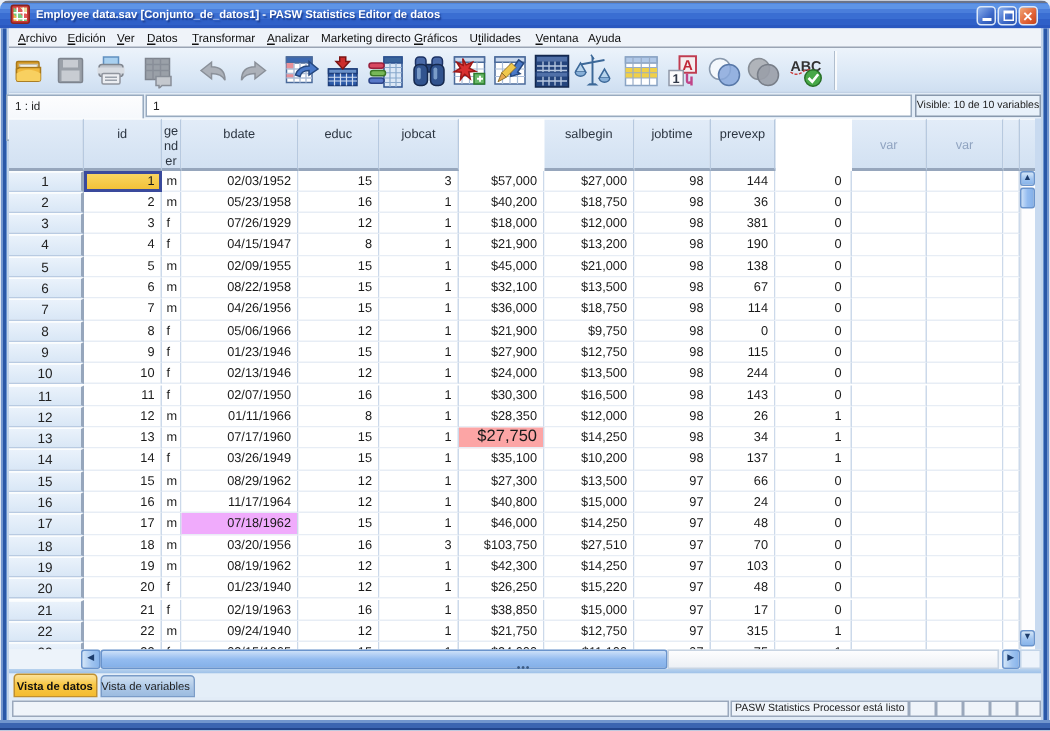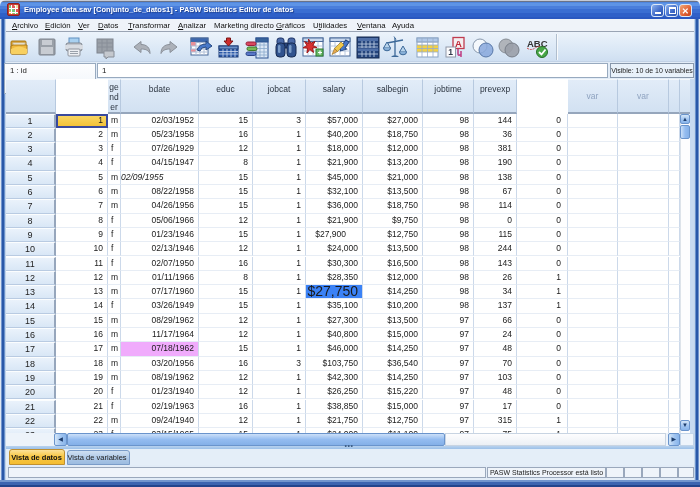--- a/index.html
+++ b/index.html
@@ -160,34 +160,34 @@
       <path d="M2 12 q4 3 8 0 q4 -3 8 0" stroke="#cc4444" fill="none" stroke-dasharray="2 1"></path>
       <circle cx="17" cy="16" r="5.5" fill="#48a848" stroke="#287028"></circle>
       <path d="M14 16 L16.5 18.5 L20.5 13.5" stroke="#fff" stroke-width="1.8" fill="none"></path>
     </svg></div>
 <div style="left:6px;top:62px;width:688px;height:17px;background:#e2ecf7;"></div>
 <div style="left:4px;top:63px;width:92px;height:31px;background:linear-gradient(#fdfdfe,#eef4fa);border:1px solid #98aabf;font-size:7.8px;color:#222;line-height:13px;padding-left:5px;">1 : id</div>
 <div style="left:97px;top:63px;width:511px;height:15px;background:#fff;border:1px solid #98aabf;font-size:8px;color:#222;line-height:13px;padding-left:4px;">1</div>
 <div style="left:610px;top:63px;width:84px;height:15px;background:#e8f1fa;border:1px solid #8898ac;font-size:7px;color:#222;line-height:13px;text-align:center;overflow:hidden;">Visible: 10 de 10 variables</div>
 <div style="left:6px;top:79px;width:674px;height:354px;overflow:hidden;background:#fff">
     <div style="left:0px;top:0px;width:50px;height:34.5px;background:linear-gradient(#e2ecf8,#d2e1f2);border-right:1px solid #b7c9df;border-bottom:2px solid #96a6bc;border-top:1px solid #f4f8fc;font-size:8.5px;color:#2b3440;"></div>
+    <div style="left:50px;top:0px;width:52px;height:34.5px;background:linear-gradient(#e2ecf8,#d2e1f2);border-right:1px solid #b7c9df;border-bottom:2px solid #96a6bc;border-top:1px solid #f4f8fc;font-size:8.5px;color:#2b3440;text-align:center;">
+      <div style="position:static;line-height:10px;padding-top:4px">id</div>
+    </div>
     <div style="left:102px;top:0px;width:13px;height:34.5px;background:linear-gradient(#e2ecf8,#d2e1f2);border-right:1px solid #b7c9df;border-bottom:2px solid #96a6bc;border-top:1px solid #f4f8fc;font-size:8.5px;color:#2b3440;text-align:center;">
       <div style="position:static;line-height:10px;padding-top:1.5px">ge<br>nd<br>er</div>
     </div>
     <div style="left:115px;top:0px;width:78px;height:34.5px;background:linear-gradient(#e2ecf8,#d2e1f2);border-right:1px solid #b7c9df;border-bottom:2px solid #96a6bc;border-top:1px solid #f4f8fc;font-size:8.5px;color:#2b3440;text-align:center;">
       <div style="position:static;line-height:10px;padding-top:4px">bdate</div>
     </div>
     <div style="left:193px;top:0px;width:54px;height:34.5px;background:linear-gradient(#e2ecf8,#d2e1f2);border-right:1px solid #b7c9df;border-bottom:2px solid #96a6bc;border-top:1px solid #f4f8fc;font-size:8.5px;color:#2b3440;text-align:center;">
       <div style="position:static;line-height:10px;padding-top:4px">educ</div>
     </div>
     <div style="left:247px;top:0px;width:53px;height:34.5px;background:linear-gradient(#e2ecf8,#d2e1f2);border-right:1px solid #b7c9df;border-bottom:2px solid #96a6bc;border-top:1px solid #f4f8fc;font-size:8.5px;color:#2b3440;text-align:center;">
       <div style="position:static;line-height:10px;padding-top:4px">jobcat</div>
-    </div>
-    <div style="left:300px;top:0px;width:57px;height:34.5px;background:linear-gradient(#e2ecf8,#d2e1f2);border-right:1px solid #b7c9df;border-bottom:2px solid #96a6bc;border-top:1px solid #f4f8fc;font-size:8.5px;color:#2b3440;text-align:center;">
-      <div style="position:static;line-height:10px;padding-top:4px">salary</div>
     </div>
     <div style="left:357px;top:0px;width:60px;height:34.5px;background:linear-gradient(#e2ecf8,#d2e1f2);border-right:1px solid #b7c9df;border-bottom:2px solid #96a6bc;border-top:1px solid #f4f8fc;font-size:8.5px;color:#2b3440;text-align:center;">
       <div style="position:static;line-height:10px;padding-top:4px">salbegin</div>
     </div>
     <div style="left:417px;top:0px;width:51px;height:34.5px;background:linear-gradient(#e2ecf8,#d2e1f2);border-right:1px solid #b7c9df;border-bottom:2px solid #96a6bc;border-top:1px solid #f4f8fc;font-size:8.5px;color:#2b3440;text-align:center;">
       <div style="position:static;line-height:10px;padding-top:4px">jobtime</div>
     </div>
     <div style="left:468px;top:0px;width:43px;height:34.5px;background:linear-gradient(#e2ecf8,#d2e1f2);border-right:1px solid #b7c9df;border-bottom:2px solid #96a6bc;border-top:1px solid #f4f8fc;font-size:8.5px;color:#2b3440;text-align:center;">
       <div style="position:static;line-height:10px;padding-top:4px">prevexp</div>
     </div>
@@ -246,21 +246,21 @@
     <div style="left:357px;top:77.4px;width:60px;height:14.3px;border-right:1px solid #ccd9ea;border-bottom:1px solid #e7edf5;font-size:8.5px;color:#1a1a1a;line-height:13.3px;background:#fff;text-align:right;padding-right:4px;">$13,200</div>
     <div style="left:417px;top:77.4px;width:51px;height:14.3px;border-right:1px solid #ccd9ea;border-bottom:1px solid #e7edf5;font-size:8.5px;color:#1a1a1a;line-height:13.3px;background:#fff;text-align:right;padding-right:4px;">98</div>
     <div style="left:468px;top:77.4px;width:43px;height:14.3px;border-right:1px solid #ccd9ea;border-bottom:1px solid #e7edf5;font-size:8.5px;color:#1a1a1a;line-height:13.3px;background:#fff;text-align:right;padding-right:4px;">190</div>
     <div style="left:511px;top:77.4px;width:51px;height:14.3px;border-right:1px solid #ccd9ea;border-bottom:1px solid #e7edf5;font-size:8.5px;color:#1a1a1a;line-height:13.3px;background:#fff;text-align:right;padding-right:6px;">0</div>
     <div style="left:562px;top:77.4px;width:50px;height:14.3px;border-right:1px solid #ccd9ea;border-bottom:1px solid #e7edf5;font-size:8.5px;color:#1a1a1a;line-height:13.3px;background:#fff;"></div>
     <div style="left:612px;top:77.4px;width:51px;height:14.3px;border-right:1px solid #ccd9ea;border-bottom:1px solid #e7edf5;font-size:8.5px;color:#1a1a1a;line-height:13.3px;background:#fff;"></div>
     <div style="left:663px;top:77.4px;width:11px;height:14.3px;border-right:1px solid #ccd9ea;border-bottom:1px solid #e7edf5;font-size:8.5px;color:#1a1a1a;line-height:13.3px;background:#fff;"></div>
     <div style="left:0px;top:91.7px;width:50px;height:14.3px;background:linear-gradient(#eaf2fb,#d9e7f6);border-bottom:1px solid #b9cbe2;border-top:1px solid #fbfdfe;border-right:2px solid #96a6bc;font-size:9px;color:#222;text-align:center;line-height:13.3px;">5</div>
     <div style="left:50px;top:91.7px;width:52px;height:14.3px;border-right:1px solid #ccd9ea;border-bottom:1px solid #e7edf5;font-size:8.5px;color:#1a1a1a;line-height:13.3px;background:#fff;text-align:right;padding-right:4px;">5</div>
     <div style="left:102px;top:91.7px;width:13px;height:14.3px;border-right:1px solid #ccd9ea;border-bottom:1px solid #e7edf5;font-size:8.5px;color:#1a1a1a;line-height:13.3px;background:#fff;padding-left:3px;">m</div>
-    <div style="left:115px;top:91.7px;width:78px;height:14.3px;border-right:1px solid #ccd9ea;border-bottom:1px solid #e7edf5;font-size:8.5px;color:#1a1a1a;line-height:13.3px;background:#fff;padding-right:4px;font-style:italic;">02/09/1955</div>
+    <div style="left:115px;top:91.7px;width:78px;height:14.3px;border-right:1px solid #ccd9ea;border-bottom:1px solid #e7edf5;font-size:8.5px;color:#1a1a1a;line-height:13.3px;background:#fff;text-align:right;padding-right:4px;">02/09/1955</div>
     <div style="left:193px;top:91.7px;width:54px;height:14.3px;border-right:1px solid #ccd9ea;border-bottom:1px solid #e7edf5;font-size:8.5px;color:#1a1a1a;line-height:13.3px;background:#fff;text-align:right;padding-right:4px;">15</div>
     <div style="left:247px;top:91.7px;width:53px;height:14.3px;border-right:1px solid #ccd9ea;border-bottom:1px solid #e7edf5;font-size:8.5px;color:#1a1a1a;line-height:13.3px;background:#fff;text-align:right;padding-right:4px;">1</div>
     <div style="left:300px;top:91.7px;width:57px;height:14.3px;border-right:1px solid #ccd9ea;border-bottom:1px solid #e7edf5;font-size:8.5px;color:#1a1a1a;line-height:13.3px;background:#fff;text-align:right;padding-right:4px;">$45,000</div>
     <div style="left:357px;top:91.7px;width:60px;height:14.3px;border-right:1px solid #ccd9ea;border-bottom:1px solid #e7edf5;font-size:8.5px;color:#1a1a1a;line-height:13.3px;background:#fff;text-align:right;padding-right:4px;">$21,000</div>
     <div style="left:417px;top:91.7px;width:51px;height:14.3px;border-right:1px solid #ccd9ea;border-bottom:1px solid #e7edf5;font-size:8.5px;color:#1a1a1a;line-height:13.3px;background:#fff;text-align:right;padding-right:4px;">98</div>
     <div style="left:468px;top:91.7px;width:43px;height:14.3px;border-right:1px solid #ccd9ea;border-bottom:1px solid #e7edf5;font-size:8.5px;color:#1a1a1a;line-height:13.3px;background:#fff;text-align:right;padding-right:4px;">138</div>
     <div style="left:511px;top:91.7px;width:51px;height:14.3px;border-right:1px solid #ccd9ea;border-bottom:1px solid #e7edf5;font-size:8.5px;color:#1a1a1a;line-height:13.3px;background:#fff;text-align:right;padding-right:6px;">0</div>
     <div style="left:562px;top:91.7px;width:50px;height:14.3px;border-right:1px solid #ccd9ea;border-bottom:1px solid #e7edf5;font-size:8.5px;color:#1a1a1a;line-height:13.3px;background:#fff;"></div>
     <div style="left:612px;top:91.7px;width:51px;height:14.3px;border-right:1px solid #ccd9ea;border-bottom:1px solid #e7edf5;font-size:8.5px;color:#1a1a1a;line-height:13.3px;background:#fff;"></div>
     <div style="left:663px;top:91.7px;width:11px;height:14.3px;border-right:1px solid #ccd9ea;border-bottom:1px solid #e7edf5;font-size:8.5px;color:#1a1a1a;line-height:13.3px;background:#fff;"></div>
@@ -305,21 +305,21 @@
     <div style="left:511px;top:134.60000000000002px;width:51px;height:14.3px;border-right:1px solid #ccd9ea;border-bottom:1px solid #e7edf5;font-size:8.5px;color:#1a1a1a;line-height:13.3px;background:#fff;text-align:right;padding-right:6px;">0</div>
     <div style="left:562px;top:134.60000000000002px;width:50px;height:14.3px;border-right:1px solid #ccd9ea;border-bottom:1px solid #e7edf5;font-size:8.5px;color:#1a1a1a;line-height:13.3px;background:#fff;"></div>
     <div style="left:612px;top:134.60000000000002px;width:51px;height:14.3px;border-right:1px solid #ccd9ea;border-bottom:1px solid #e7edf5;font-size:8.5px;color:#1a1a1a;line-height:13.3px;background:#fff;"></div>
     <div style="left:663px;top:134.60000000000002px;width:11px;height:14.3px;border-right:1px solid #ccd9ea;border-bottom:1px solid #e7edf5;font-size:8.5px;color:#1a1a1a;line-height:13.3px;background:#fff;"></div>
     <div style="left:0px;top:148.9px;width:50px;height:14.3px;background:linear-gradient(#eaf2fb,#d9e7f6);border-bottom:1px solid #b9cbe2;border-top:1px solid #fbfdfe;border-right:2px solid #96a6bc;font-size:9px;color:#222;text-align:center;line-height:13.3px;">9</div>
     <div style="left:50px;top:148.9px;width:52px;height:14.3px;border-right:1px solid #ccd9ea;border-bottom:1px solid #e7edf5;font-size:8.5px;color:#1a1a1a;line-height:13.3px;background:#fff;text-align:right;padding-right:4px;">9</div>
     <div style="left:102px;top:148.9px;width:13px;height:14.3px;border-right:1px solid #ccd9ea;border-bottom:1px solid #e7edf5;font-size:8.5px;color:#1a1a1a;line-height:13.3px;background:#fff;padding-left:3px;">f</div>
     <div style="left:115px;top:148.9px;width:78px;height:14.3px;border-right:1px solid #ccd9ea;border-bottom:1px solid #e7edf5;font-size:8.5px;color:#1a1a1a;line-height:13.3px;background:#fff;text-align:right;padding-right:4px;">01/23/1946</div>
     <div style="left:193px;top:148.9px;width:54px;height:14.3px;border-right:1px solid #ccd9ea;border-bottom:1px solid #e7edf5;font-size:8.5px;color:#1a1a1a;line-height:13.3px;background:#fff;text-align:right;padding-right:4px;">15</div>
     <div style="left:247px;top:148.9px;width:53px;height:14.3px;border-right:1px solid #ccd9ea;border-bottom:1px solid #e7edf5;font-size:8.5px;color:#1a1a1a;line-height:13.3px;background:#fff;text-align:right;padding-right:4px;">1</div>
-    <div style="left:300px;top:148.9px;width:57px;height:14.3px;border-right:1px solid #ccd9ea;border-bottom:1px solid #e7edf5;font-size:8.5px;color:#1a1a1a;line-height:13.3px;background:#fff;text-align:right;padding-right:16px;">$27,900</div>
+    <div style="left:300px;top:148.9px;width:57px;height:14.3px;border-right:1px solid #ccd9ea;border-bottom:1px solid #e7edf5;font-size:8.5px;color:#1a1a1a;line-height:13.3px;background:#fff;text-align:right;padding-right:4px;">$27,900</div>
     <div style="left:357px;top:148.9px;width:60px;height:14.3px;border-right:1px solid #ccd9ea;border-bottom:1px solid #e7edf5;font-size:8.5px;color:#1a1a1a;line-height:13.3px;background:#fff;text-align:right;padding-right:4px;">$12,750</div>
     <div style="left:417px;top:148.9px;width:51px;height:14.3px;border-right:1px solid #ccd9ea;border-bottom:1px solid #e7edf5;font-size:8.5px;color:#1a1a1a;line-height:13.3px;background:#fff;text-align:right;padding-right:4px;">98</div>
     <div style="left:468px;top:148.9px;width:43px;height:14.3px;border-right:1px solid #ccd9ea;border-bottom:1px solid #e7edf5;font-size:8.5px;color:#1a1a1a;line-height:13.3px;background:#fff;text-align:right;padding-right:4px;">115</div>
     <div style="left:511px;top:148.9px;width:51px;height:14.3px;border-right:1px solid #ccd9ea;border-bottom:1px solid #e7edf5;font-size:8.5px;color:#1a1a1a;line-height:13.3px;background:#fff;text-align:right;padding-right:6px;">0</div>
     <div style="left:562px;top:148.9px;width:50px;height:14.3px;border-right:1px solid #ccd9ea;border-bottom:1px solid #e7edf5;font-size:8.5px;color:#1a1a1a;line-height:13.3px;background:#fff;"></div>
     <div style="left:612px;top:148.9px;width:51px;height:14.3px;border-right:1px solid #ccd9ea;border-bottom:1px solid #e7edf5;font-size:8.5px;color:#1a1a1a;line-height:13.3px;background:#fff;"></div>
     <div style="left:663px;top:148.9px;width:11px;height:14.3px;border-right:1px solid #ccd9ea;border-bottom:1px solid #e7edf5;font-size:8.5px;color:#1a1a1a;line-height:13.3px;background:#fff;"></div>
     <div style="left:0px;top:163.20000000000002px;width:50px;height:14.3px;background:linear-gradient(#eaf2fb,#d9e7f6);border-bottom:1px solid #b9cbe2;border-top:1px solid #fbfdfe;border-right:2px solid #96a6bc;font-size:9px;color:#222;text-align:center;line-height:13.3px;">10</div>
     <div style="left:50px;top:163.20000000000002px;width:52px;height:14.3px;border-right:1px solid #ccd9ea;border-bottom:1px solid #e7edf5;font-size:8.5px;color:#1a1a1a;line-height:13.3px;background:#fff;text-align:right;padding-right:4px;">10</div>
     <div style="left:102px;top:163.20000000000002px;width:13px;height:14.3px;border-right:1px solid #ccd9ea;border-bottom:1px solid #e7edf5;font-size:8.5px;color:#1a1a1a;line-height:13.3px;background:#fff;padding-left:3px;">f</div>
@@ -361,21 +361,21 @@
     <div style="left:511px;top:191.8px;width:51px;height:14.3px;border-right:1px solid #ccd9ea;border-bottom:1px solid #e7edf5;font-size:8.5px;color:#1a1a1a;line-height:13.3px;background:#fff;text-align:right;padding-right:6px;">1</div>
     <div style="left:562px;top:191.8px;width:50px;height:14.3px;border-right:1px solid #ccd9ea;border-bottom:1px solid #e7edf5;font-size:8.5px;color:#1a1a1a;line-height:13.3px;background:#fff;"></div>
     <div style="left:612px;top:191.8px;width:51px;height:14.3px;border-right:1px solid #ccd9ea;border-bottom:1px solid #e7edf5;font-size:8.5px;color:#1a1a1a;line-height:13.3px;background:#fff;"></div>
     <div style="left:663px;top:191.8px;width:11px;height:14.3px;border-right:1px solid #ccd9ea;border-bottom:1px solid #e7edf5;font-size:8.5px;color:#1a1a1a;line-height:13.3px;background:#fff;"></div>
     <div style="left:0px;top:206.10000000000002px;width:50px;height:14.3px;background:linear-gradient(#eaf2fb,#d9e7f6);border-bottom:1px solid #b9cbe2;border-top:1px solid #fbfdfe;border-right:2px solid #96a6bc;font-size:9px;color:#222;text-align:center;line-height:13.3px;">13</div>
     <div style="left:50px;top:206.10000000000002px;width:52px;height:14.3px;border-right:1px solid #ccd9ea;border-bottom:1px solid #e7edf5;font-size:8.5px;color:#1a1a1a;line-height:13.3px;background:#fff;text-align:right;padding-right:4px;">13</div>
     <div style="left:102px;top:206.10000000000002px;width:13px;height:14.3px;border-right:1px solid #ccd9ea;border-bottom:1px solid #e7edf5;font-size:8.5px;color:#1a1a1a;line-height:13.3px;background:#fff;padding-left:3px;">m</div>
     <div style="left:115px;top:206.10000000000002px;width:78px;height:14.3px;border-right:1px solid #ccd9ea;border-bottom:1px solid #e7edf5;font-size:8.5px;color:#1a1a1a;line-height:13.3px;background:#fff;text-align:right;padding-right:4px;">07/17/1960</div>
     <div style="left:193px;top:206.10000000000002px;width:54px;height:14.3px;border-right:1px solid #ccd9ea;border-bottom:1px solid #e7edf5;font-size:8.5px;color:#1a1a1a;line-height:13.3px;background:#fff;text-align:right;padding-right:4px;">15</div>
     <div style="left:247px;top:206.10000000000002px;width:53px;height:14.3px;border-right:1px solid #ccd9ea;border-bottom:1px solid #e7edf5;font-size:8.5px;color:#1a1a1a;line-height:13.3px;background:#fff;text-align:right;padding-right:4px;">1</div>
-    <div style="left:300px;top:206.10000000000002px;width:57px;height:14.3px;border-right:1px solid #ccd9ea;border-bottom:1px solid #e7edf5;font-size:14px;color:#1a1a1a;line-height:13.3px;background:#3b82f6;text-align:right;padding-right:4px;">$27,750</div>
+    <div style="left:300px;top:206.10000000000002px;width:57px;height:14.3px;border-right:1px solid #ccd9ea;border-bottom:1px solid #e7edf5;font-size:11px;color:#1a1a1a;line-height:13.3px;background:#fca5a5;text-align:right;padding-right:4px;">$27,750</div>
     <div style="left:357px;top:206.10000000000002px;width:60px;height:14.3px;border-right:1px solid #ccd9ea;border-bottom:1px solid #e7edf5;font-size:8.5px;color:#1a1a1a;line-height:13.3px;background:#fff;text-align:right;padding-right:4px;">$14,250</div>
     <div style="left:417px;top:206.10000000000002px;width:51px;height:14.3px;border-right:1px solid #ccd9ea;border-bottom:1px solid #e7edf5;font-size:8.5px;color:#1a1a1a;line-height:13.3px;background:#fff;text-align:right;padding-right:4px;">98</div>
     <div style="left:468px;top:206.10000000000002px;width:43px;height:14.3px;border-right:1px solid #ccd9ea;border-bottom:1px solid #e7edf5;font-size:8.5px;color:#1a1a1a;line-height:13.3px;background:#fff;text-align:right;padding-right:4px;">34</div>
     <div style="left:511px;top:206.10000000000002px;width:51px;height:14.3px;border-right:1px solid #ccd9ea;border-bottom:1px solid #e7edf5;font-size:8.5px;color:#1a1a1a;line-height:13.3px;background:#fff;text-align:right;padding-right:6px;">1</div>
     <div style="left:562px;top:206.10000000000002px;width:50px;height:14.3px;border-right:1px solid #ccd9ea;border-bottom:1px solid #e7edf5;font-size:8.5px;color:#1a1a1a;line-height:13.3px;background:#fff;"></div>
     <div style="left:612px;top:206.10000000000002px;width:51px;height:14.3px;border-right:1px solid #ccd9ea;border-bottom:1px solid #e7edf5;font-size:8.5px;color:#1a1a1a;line-height:13.3px;background:#fff;"></div>
     <div style="left:663px;top:206.10000000000002px;width:11px;height:14.3px;border-right:1px solid #ccd9ea;border-bottom:1px solid #e7edf5;font-size:8.5px;color:#1a1a1a;line-height:13.3px;background:#fff;"></div>
     <div style="left:0px;top:220.4px;width:50px;height:14.3px;background:linear-gradient(#eaf2fb,#d9e7f6);border-bottom:1px solid #b9cbe2;border-top:1px solid #fbfdfe;border-right:2px solid #96a6bc;font-size:9px;color:#222;text-align:center;line-height:13.3px;">14</div>
     <div style="left:50px;top:220.4px;width:52px;height:14.3px;border-right:1px solid #ccd9ea;border-bottom:1px solid #e7edf5;font-size:8.5px;color:#1a1a1a;line-height:13.3px;background:#fff;text-align:right;padding-right:4px;">14</div>
     <div style="left:102px;top:220.4px;width:13px;height:14.3px;border-right:1px solid #ccd9ea;border-bottom:1px solid #e7edf5;font-size:8.5px;color:#1a1a1a;line-height:13.3px;background:#fff;padding-left:3px;">f</div>
@@ -432,21 +432,21 @@
     <div style="left:562px;top:263.3px;width:50px;height:14.3px;border-right:1px solid #ccd9ea;border-bottom:1px solid #e7edf5;font-size:8.5px;color:#1a1a1a;line-height:13.3px;background:#fff;"></div>
     <div style="left:612px;top:263.3px;width:51px;height:14.3px;border-right:1px solid #ccd9ea;border-bottom:1px solid #e7edf5;font-size:8.5px;color:#1a1a1a;line-height:13.3px;background:#fff;"></div>
     <div style="left:663px;top:263.3px;width:11px;height:14.3px;border-right:1px solid #ccd9ea;border-bottom:1px solid #e7edf5;font-size:8.5px;color:#1a1a1a;line-height:13.3px;background:#fff;"></div>
     <div style="left:0px;top:277.6px;width:50px;height:14.3px;background:linear-gradient(#eaf2fb,#d9e7f6);border-bottom:1px solid #b9cbe2;border-top:1px solid #fbfdfe;border-right:2px solid #96a6bc;font-size:9px;color:#222;text-align:center;line-height:13.3px;">18</div>
     <div style="left:50px;top:277.6px;width:52px;height:14.3px;border-right:1px solid #ccd9ea;border-bottom:1px solid #e7edf5;font-size:8.5px;color:#1a1a1a;line-height:13.3px;background:#fff;text-align:right;padding-right:4px;">18</div>
     <div style="left:102px;top:277.6px;width:13px;height:14.3px;border-right:1px solid #ccd9ea;border-bottom:1px solid #e7edf5;font-size:8.5px;color:#1a1a1a;line-height:13.3px;background:#fff;padding-left:3px;">m</div>
     <div style="left:115px;top:277.6px;width:78px;height:14.3px;border-right:1px solid #ccd9ea;border-bottom:1px solid #e7edf5;font-size:8.5px;color:#1a1a1a;line-height:13.3px;background:#fff;text-align:right;padding-right:4px;">03/20/1956</div>
     <div style="left:193px;top:277.6px;width:54px;height:14.3px;border-right:1px solid #ccd9ea;border-bottom:1px solid #e7edf5;font-size:8.5px;color:#1a1a1a;line-height:13.3px;background:#fff;text-align:right;padding-right:4px;">16</div>
     <div style="left:247px;top:277.6px;width:53px;height:14.3px;border-right:1px solid #ccd9ea;border-bottom:1px solid #e7edf5;font-size:8.5px;color:#1a1a1a;line-height:13.3px;background:#fff;text-align:right;padding-right:4px;">3</div>
     <div style="left:300px;top:277.6px;width:57px;height:14.3px;border-right:1px solid #ccd9ea;border-bottom:1px solid #e7edf5;font-size:8.5px;color:#1a1a1a;line-height:13.3px;background:#fff;text-align:right;padding-right:4px;">$103,750</div>
-    <div style="left:357px;top:277.6px;width:60px;height:14.3px;border-right:1px solid #ccd9ea;border-bottom:1px solid #e7edf5;font-size:8.5px;color:#1a1a1a;line-height:13.3px;background:#fff;text-align:right;padding-right:4px;">$36,540</div>
+    <div style="left:357px;top:277.6px;width:60px;height:14.3px;border-right:1px solid #ccd9ea;border-bottom:1px solid #e7edf5;font-size:8.5px;color:#1a1a1a;line-height:13.3px;background:#fff;text-align:right;padding-right:4px;">$27,510</div>
     <div style="left:417px;top:277.6px;width:51px;height:14.3px;border-right:1px solid #ccd9ea;border-bottom:1px solid #e7edf5;font-size:8.5px;color:#1a1a1a;line-height:13.3px;background:#fff;text-align:right;padding-right:4px;">97</div>
     <div style="left:468px;top:277.6px;width:43px;height:14.3px;border-right:1px solid #ccd9ea;border-bottom:1px solid #e7edf5;font-size:8.5px;color:#1a1a1a;line-height:13.3px;background:#fff;text-align:right;padding-right:4px;">70</div>
     <div style="left:511px;top:277.6px;width:51px;height:14.3px;border-right:1px solid #ccd9ea;border-bottom:1px solid #e7edf5;font-size:8.5px;color:#1a1a1a;line-height:13.3px;background:#fff;text-align:right;padding-right:6px;">0</div>
     <div style="left:562px;top:277.6px;width:50px;height:14.3px;border-right:1px solid #ccd9ea;border-bottom:1px solid #e7edf5;font-size:8.5px;color:#1a1a1a;line-height:13.3px;background:#fff;"></div>
     <div style="left:612px;top:277.6px;width:51px;height:14.3px;border-right:1px solid #ccd9ea;border-bottom:1px solid #e7edf5;font-size:8.5px;color:#1a1a1a;line-height:13.3px;background:#fff;"></div>
     <div style="left:663px;top:277.6px;width:11px;height:14.3px;border-right:1px solid #ccd9ea;border-bottom:1px solid #e7edf5;font-size:8.5px;color:#1a1a1a;line-height:13.3px;background:#fff;"></div>
     <div style="left:0px;top:291.90000000000003px;width:50px;height:14.3px;background:linear-gradient(#eaf2fb,#d9e7f6);border-bottom:1px solid #b9cbe2;border-top:1px solid #fbfdfe;border-right:2px solid #96a6bc;font-size:9px;color:#222;text-align:center;line-height:13.3px;">19</div>
     <div style="left:50px;top:291.90000000000003px;width:52px;height:14.3px;border-right:1px solid #ccd9ea;border-bottom:1px solid #e7edf5;font-size:8.5px;color:#1a1a1a;line-height:13.3px;background:#fff;text-align:right;padding-right:4px;">19</div>
     <div style="left:102px;top:291.90000000000003px;width:13px;height:14.3px;border-right:1px solid #ccd9ea;border-bottom:1px solid #e7edf5;font-size:8.5px;color:#1a1a1a;line-height:13.3px;background:#fff;padding-left:3px;">m</div>
     <div style="left:115px;top:291.90000000000003px;width:78px;height:14.3px;border-right:1px solid #ccd9ea;border-bottom:1px solid #e7edf5;font-size:8.5px;color:#1a1a1a;line-height:13.3px;background:#fff;text-align:right;padding-right:4px;">08/19/1962</div>

